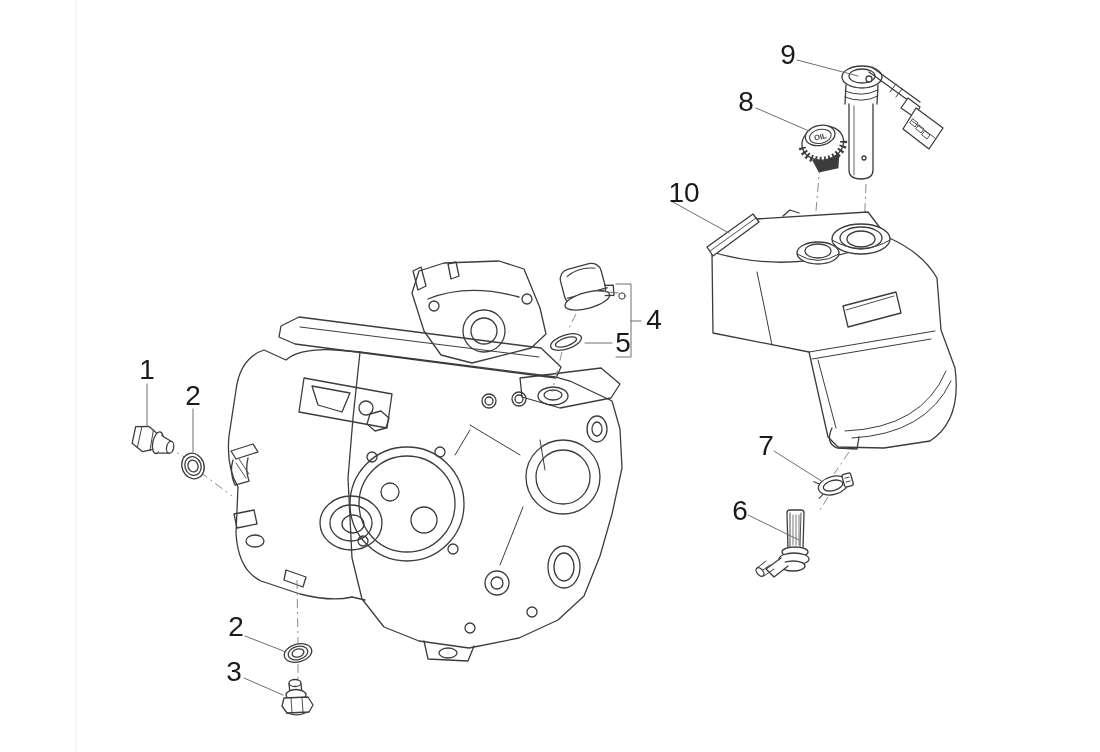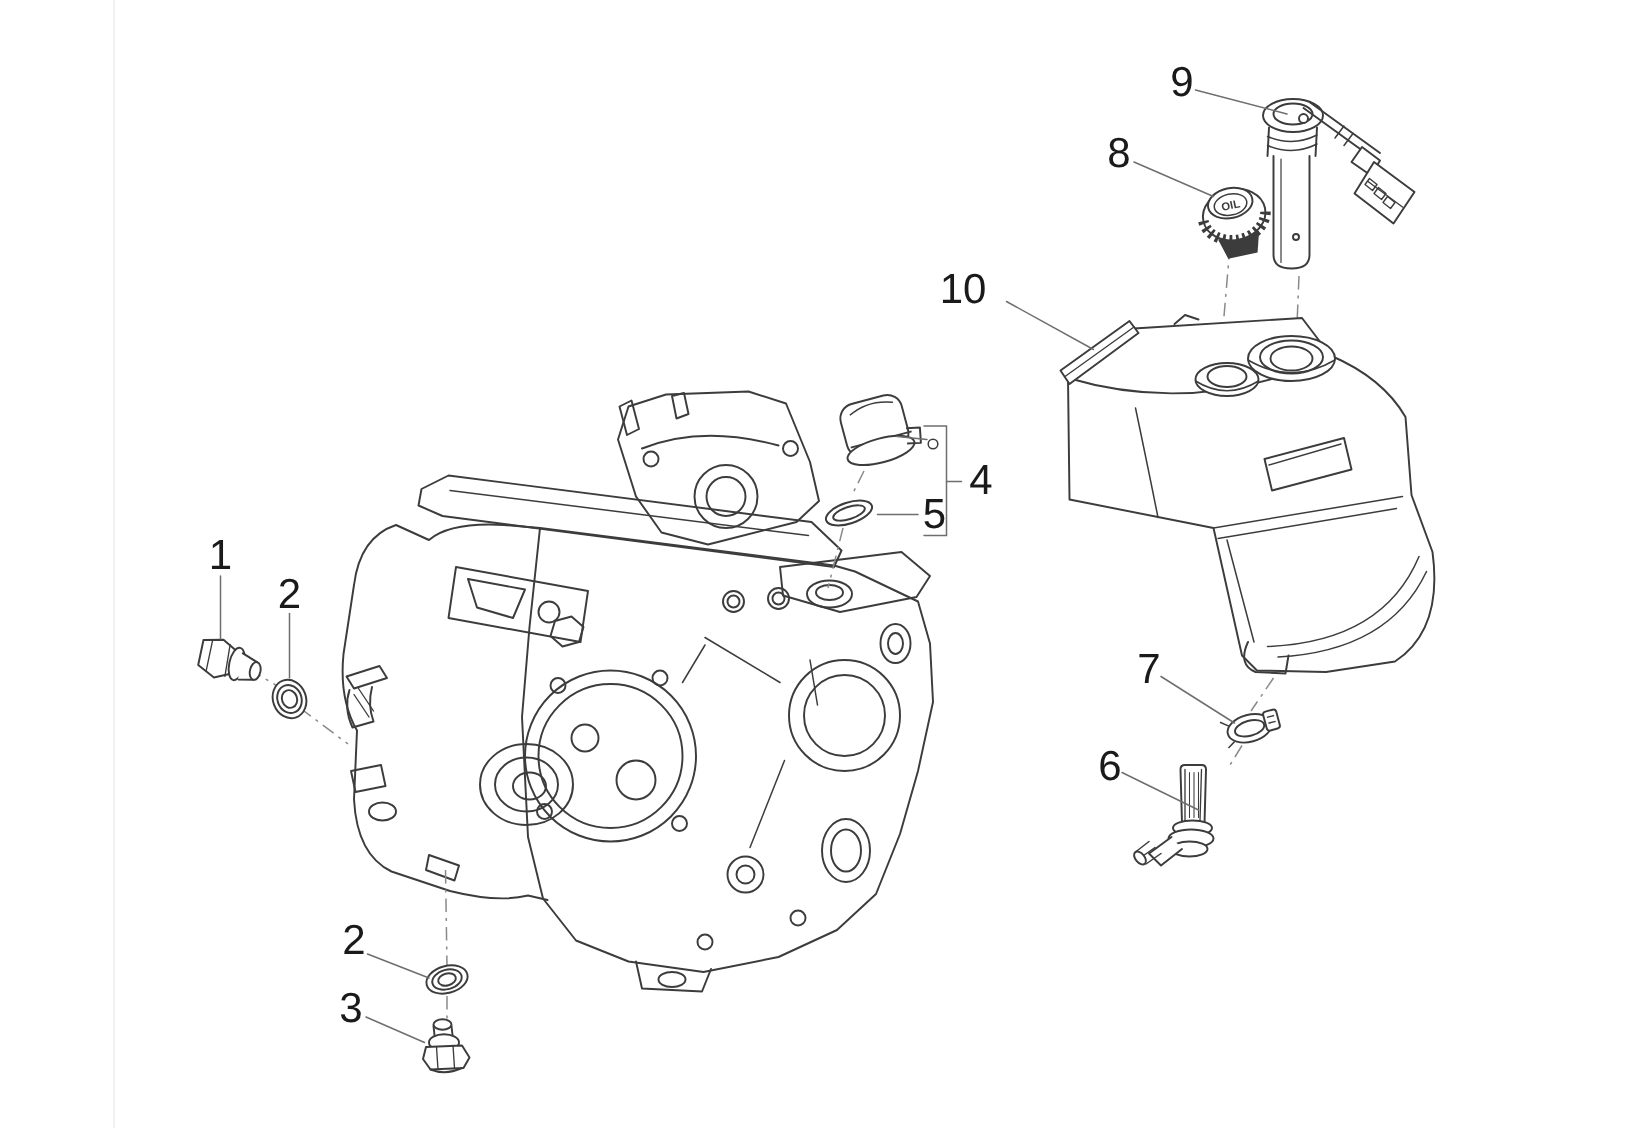--- a/index.html
+++ b/index.html
@@ -236,21 +236,21 @@
       <path d="M748 515 L799 540"></path>
       <path d="M245 636 L286 652"></path>
       <path d="M244 678 L283 695"></path>
     </g>
   </svg>
 
   <div class="callout" style="left:147px;top:370px;">1</div>
   <div class="callout" style="left:193px;top:396px;">2</div>
   <div class="callout" style="left:654px;top:320px;">4</div>
   <div class="callout" style="left:623px;top:343px;">5</div>
-  <div class="callout" style="left:642px;top:193px;">10</div>
+  <div class="callout" style="left:684px;top:193px;">10</div>
   <div class="callout" style="left:746px;top:102px;">8</div>
   <div class="callout" style="left:788px;top:55px;">9</div>
   <div class="callout" style="left:766px;top:446px;">7</div>
   <div class="callout" style="left:740px;top:511px;">6</div>
   <div class="callout" style="left:236px;top:627px;">2</div>
   <div class="callout" style="left:234px;top:672px;">3</div>
 
 </div>
 
 </body></html>

